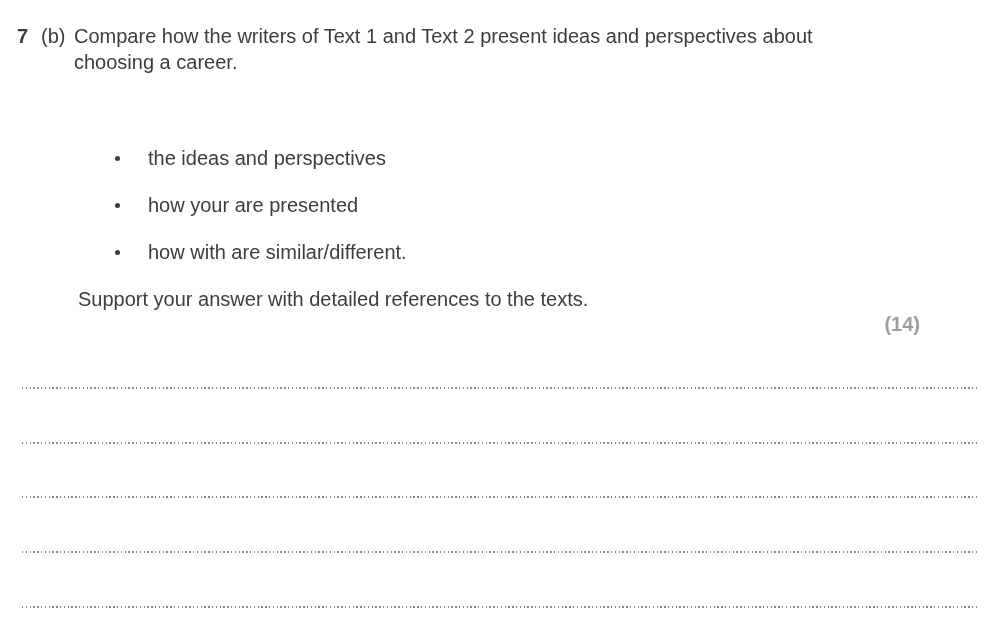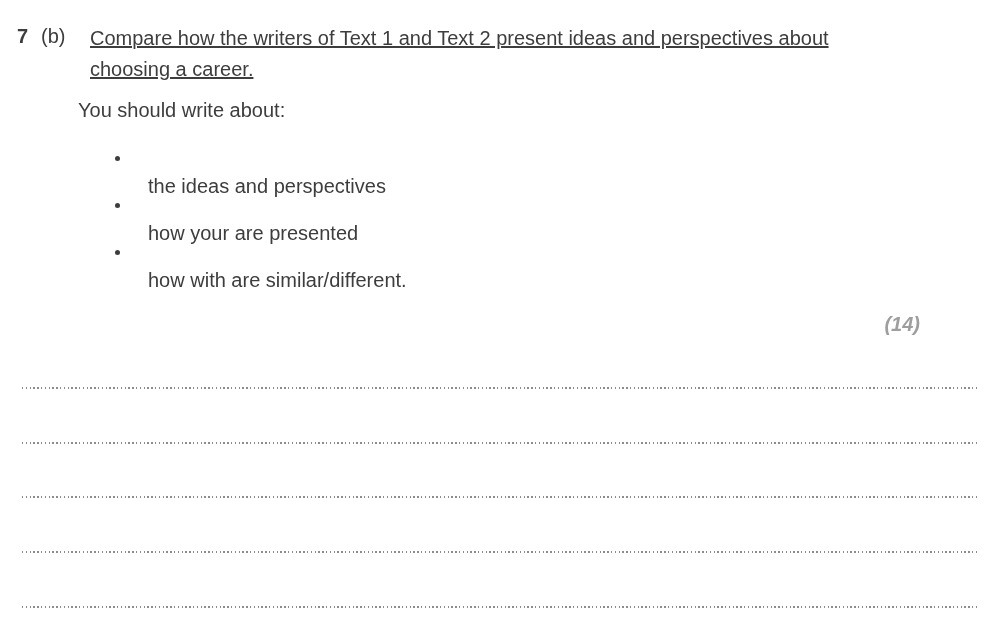--- a/index.html
+++ b/index.html
@@ -15,46 +15,45 @@
   }
   .qnum {
     position: absolute; left: 17px; top: 23px;
     font-size: 20px; font-weight: 700; line-height: 27px;
   }
   .qpart {
     position: absolute; left: 41px; top: 23px;
     font-size: 20px; line-height: 27px;
   }
   .prompt {
-    position: absolute; left: 90px; top: 23px; width: 760px;
-    font-size: 20px; line-height: 31px; text-decoration: underline;
+    position: absolute; left: 74px; top: 23px; width: 760px;
+    font-size: 20px; line-height: 26px;
   }
   .instruction {
     position: absolute; left: 78px; top: 97px;
     font-size: 20px; line-height: 27px;
   }
   .bullet-row {
     position: absolute; left: 110px; width: 600px;
     font-size: 20px; line-height: 27px;
   }
   .bullet-dot {
     position: absolute; left: 5px; top: 11px;
     width: 5px; height: 5px; border-radius: 50%;
     background: var(--text, #3d3d3d);
   }
-  .bullet-text { display: block; padding-left: 38px; margin-top: 28px; }
+  .bullet-text { display: block; padding-left: 38px; }
   .support {
     position: absolute; left: 78px; top: 286px;
     font-size: 20px; line-height: 27px;
   }
   .marks {
     position: absolute; right: 80px; top: 311px;
     font-size: 20px; font-weight: 700; line-height: 27px;
     color: var(--marks, #9e9e9e);
-    font-style: italic;
   }
   .answer-line {
     position: absolute; left: 22px; width: 958px; height: 2px;
     background-image: repeating-linear-gradient(
       to right,
       var(--line, #8c8c8c) 0px,
       var(--line, #8c8c8c) 1.4px,
       transparent 1.4px,
       transparent 3.8px
     );
@@ -64,37 +63,37 @@
 <body>
 
 <div class="page">
 
   <span class="qnum">7</span>
 
   <span class="qpart">(b)</span>
 
   <div class="prompt">Compare how the writers of Text 1 and Text 2 present ideas and perspectives about choosing a career.</div>
 
-  <div class="instruction">You should write about:</div>
 
   <div>
     <div class="bullet-row" style="top:145px">
       <span class="bullet-dot"></span>
       <span class="bullet-text">the ideas and perspectives</span>
     </div>
     <div class="bullet-row" style="top:192px">
       <span class="bullet-dot"></span>
       <span class="bullet-text">how your are presented</span>
     </div>
     <div class="bullet-row" style="top:239px">
       <span class="bullet-dot"></span>
       <span class="bullet-text">how with are similar/different.</span>
     </div>
   </div>
 
+  <div class="support">Support your answer with detailed references to the texts.</div>
 
   <div class="marks">(14)</div>
 
   <div>
       <div class="answer-line" style="top: 387px;"></div>
       <div class="answer-line" style="top: 442px;"></div>
       <div class="answer-line" style="top: 496px;"></div>
       <div class="answer-line" style="top: 551px;"></div>
       <div class="answer-line" style="top: 606px;"></div>
     </div>

